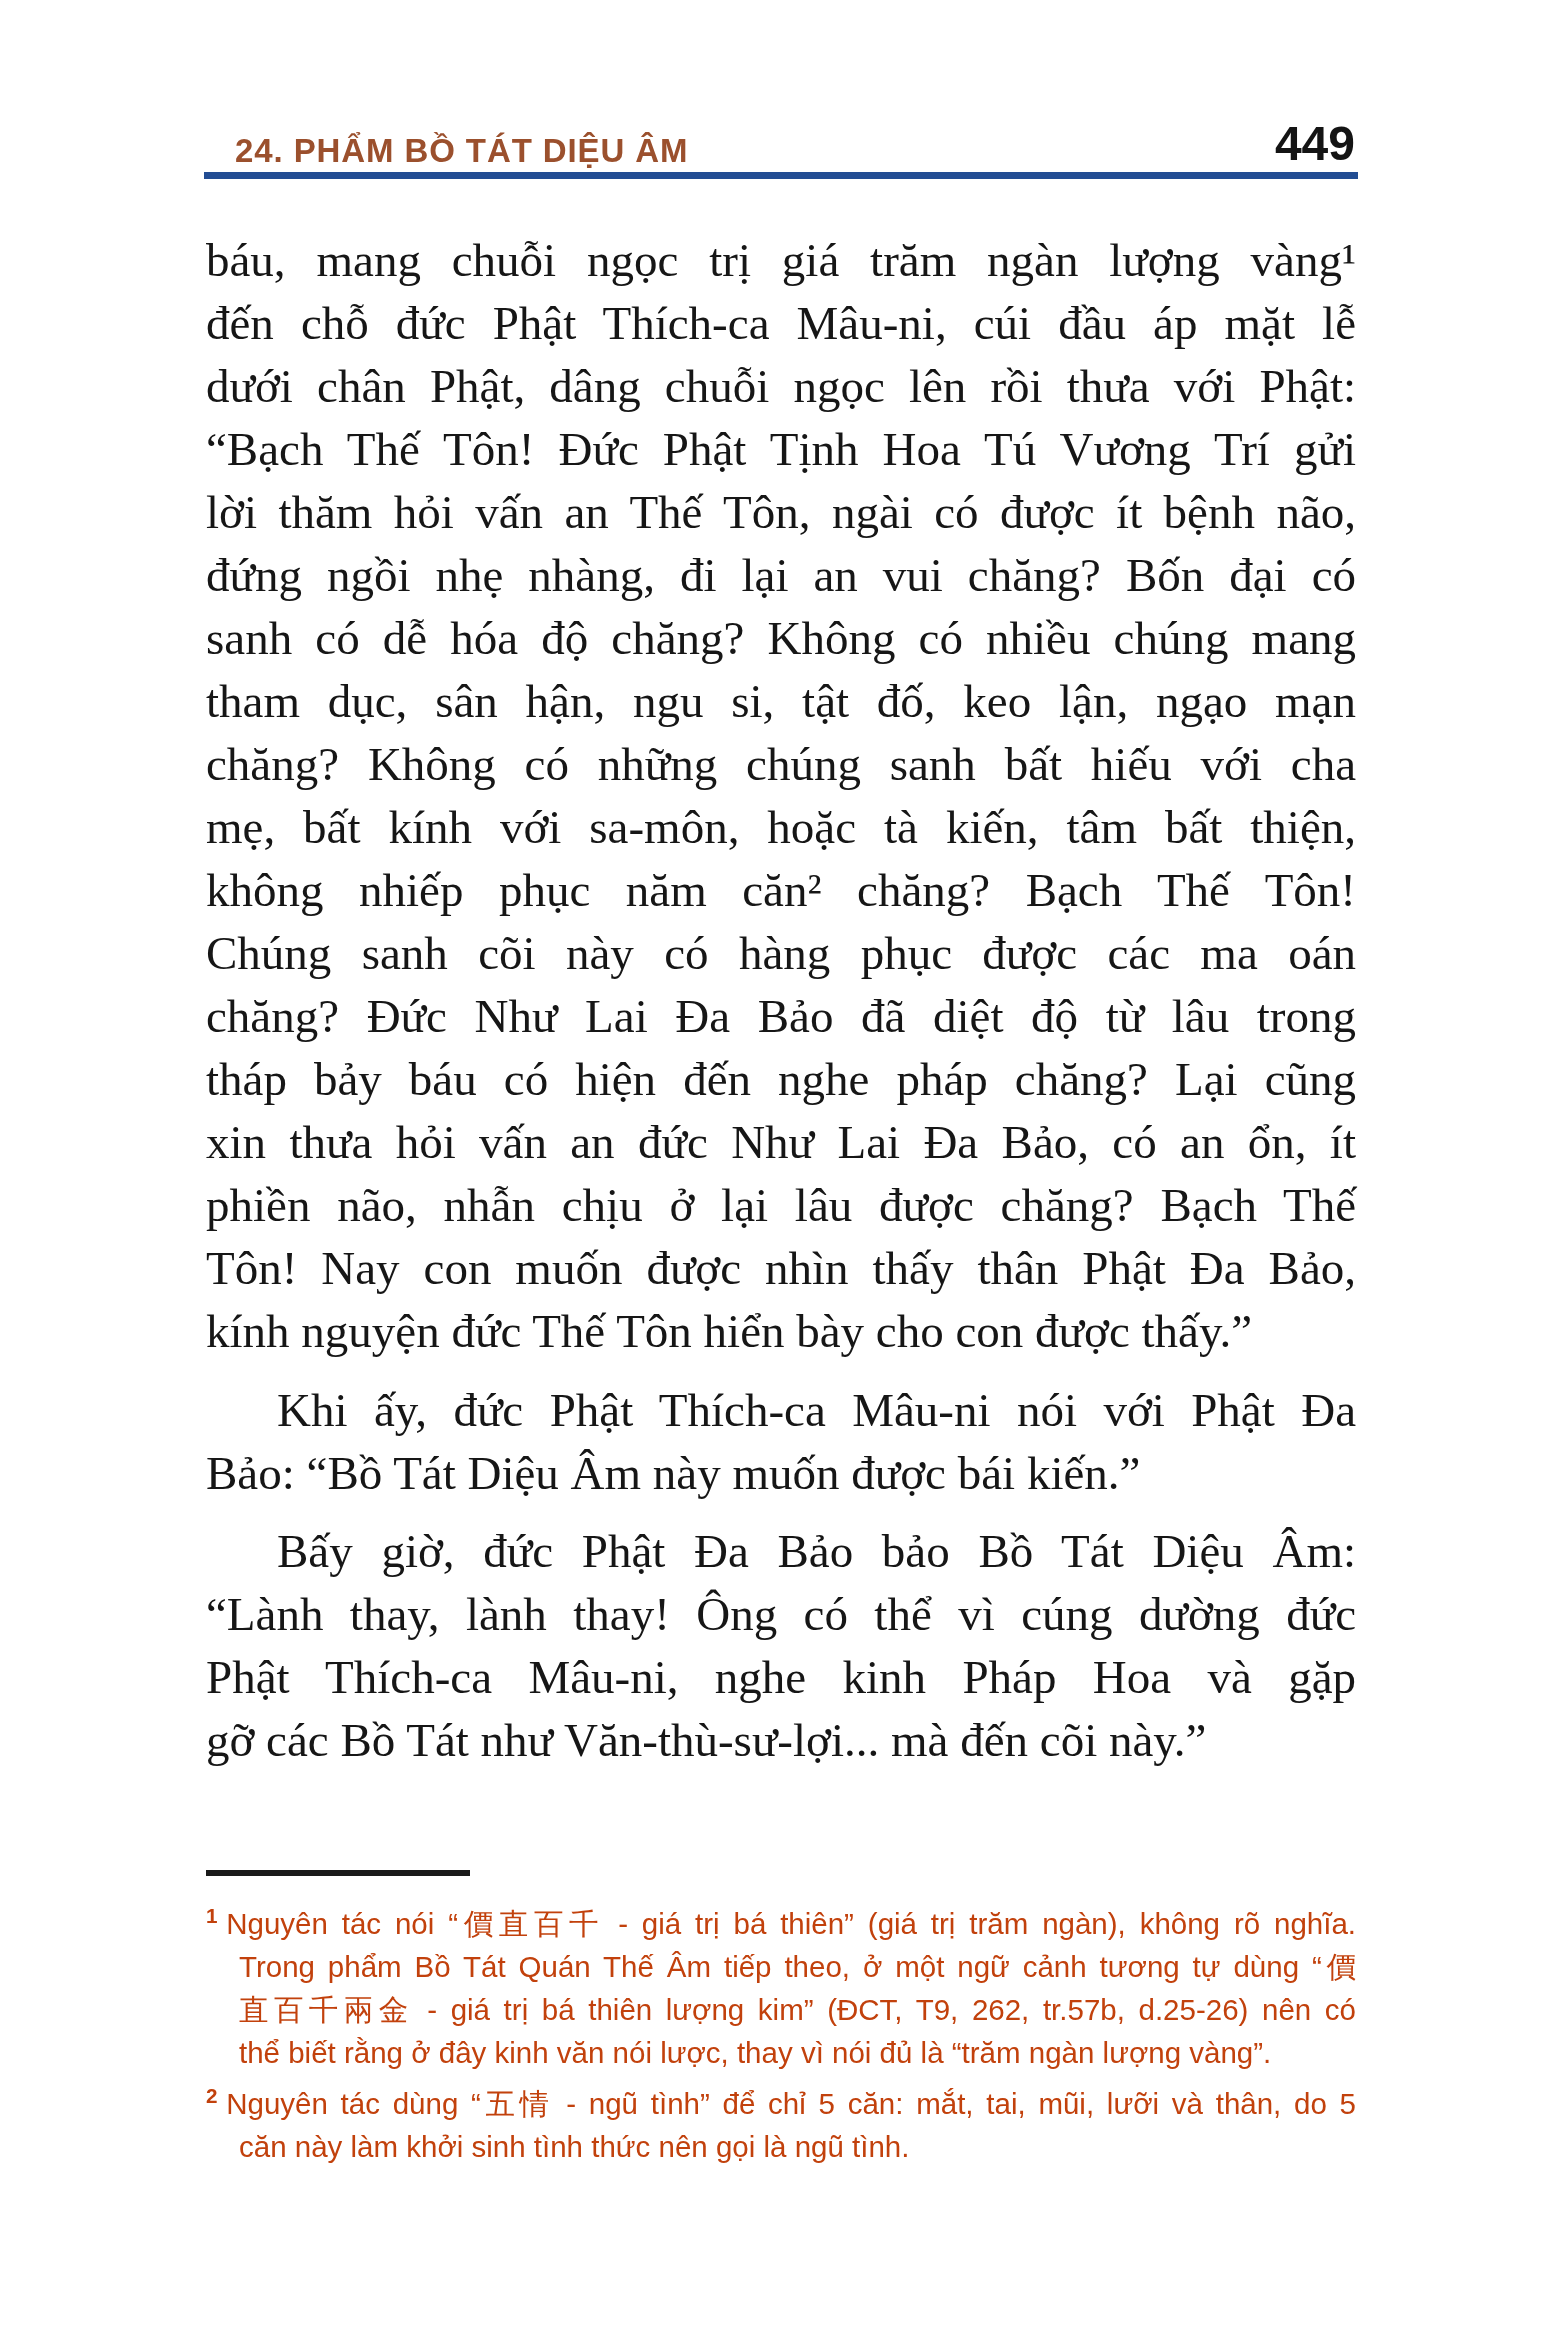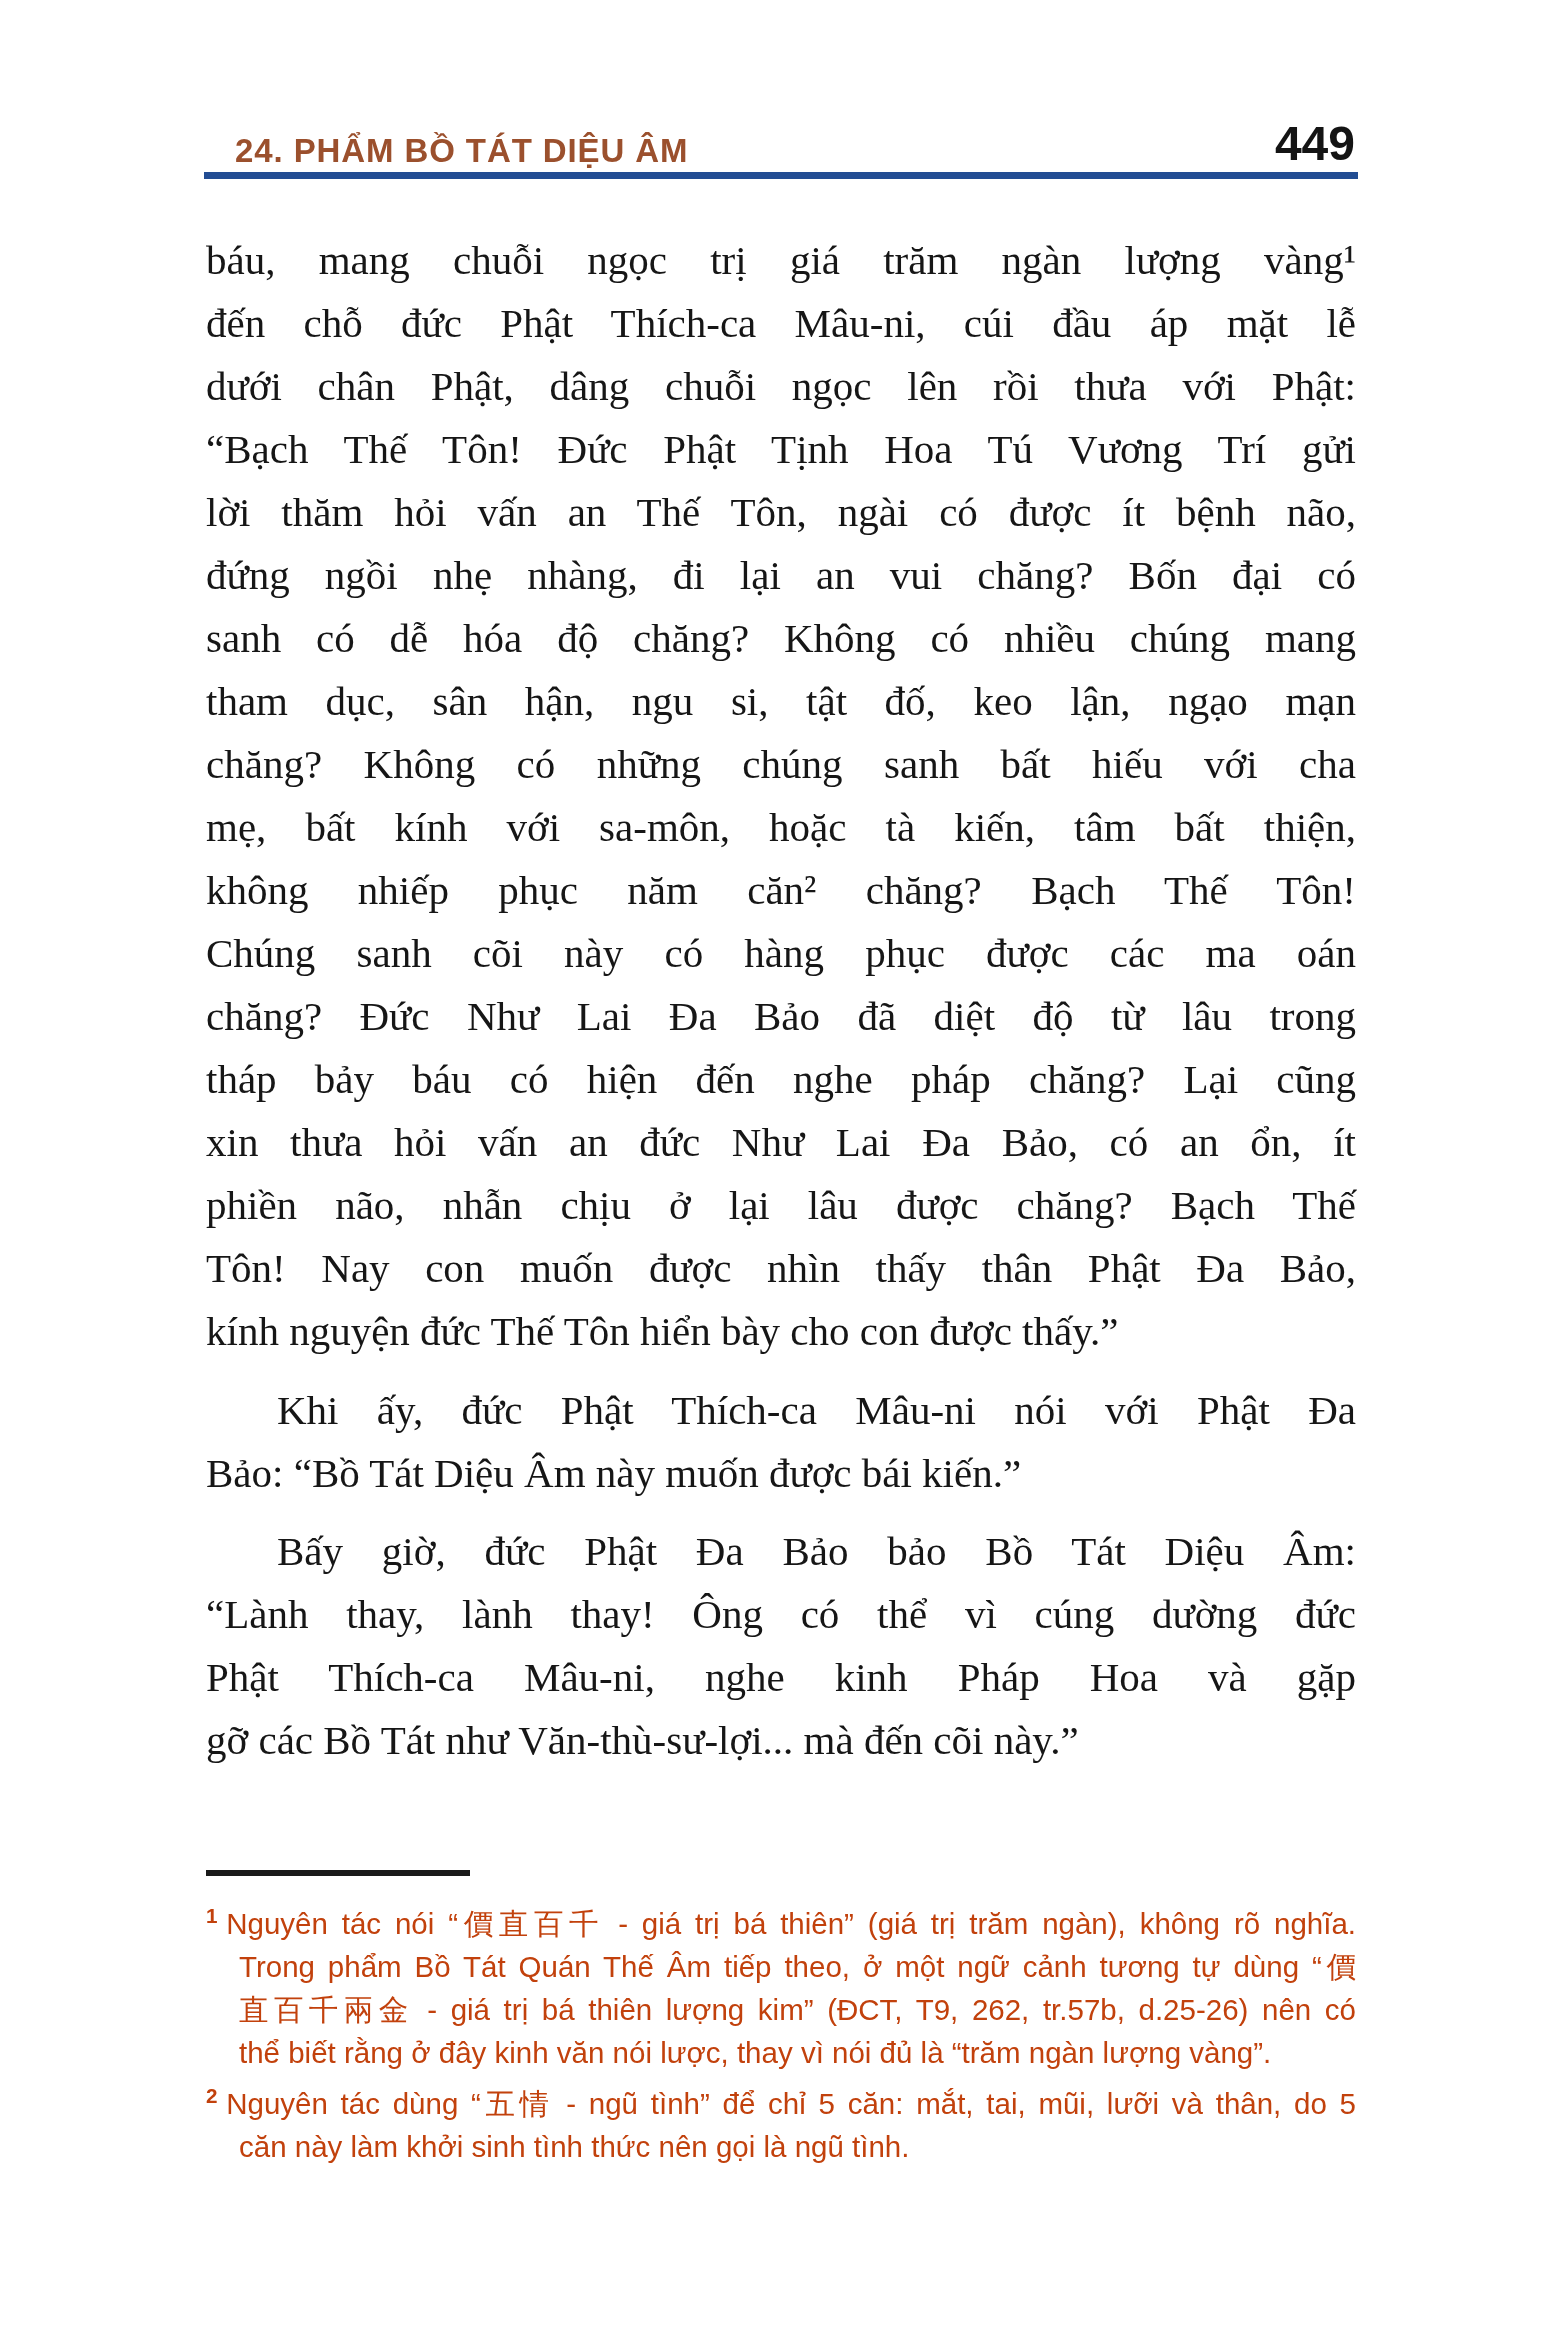--- a/index.html
+++ b/index.html
@@ -43,21 +43,21 @@
     top: 172px;
     width: 1154px;
     height: 7px;
     background: #224d93;
   }
   #body-text {
     position: absolute;
     left: 206px;
     top: 229px;
     width: 1150px;
-    font-size: 41px;
+    font-size: 47px;
     line-height: 63px;
     color: #161616;
   }
   .paragraph { margin: 0; }
   .paragraph.indented { margin-top: 15.6px; }
   .line {
     text-align: justify;
     text-align-last: justify;
     white-space: nowrap;
   }

